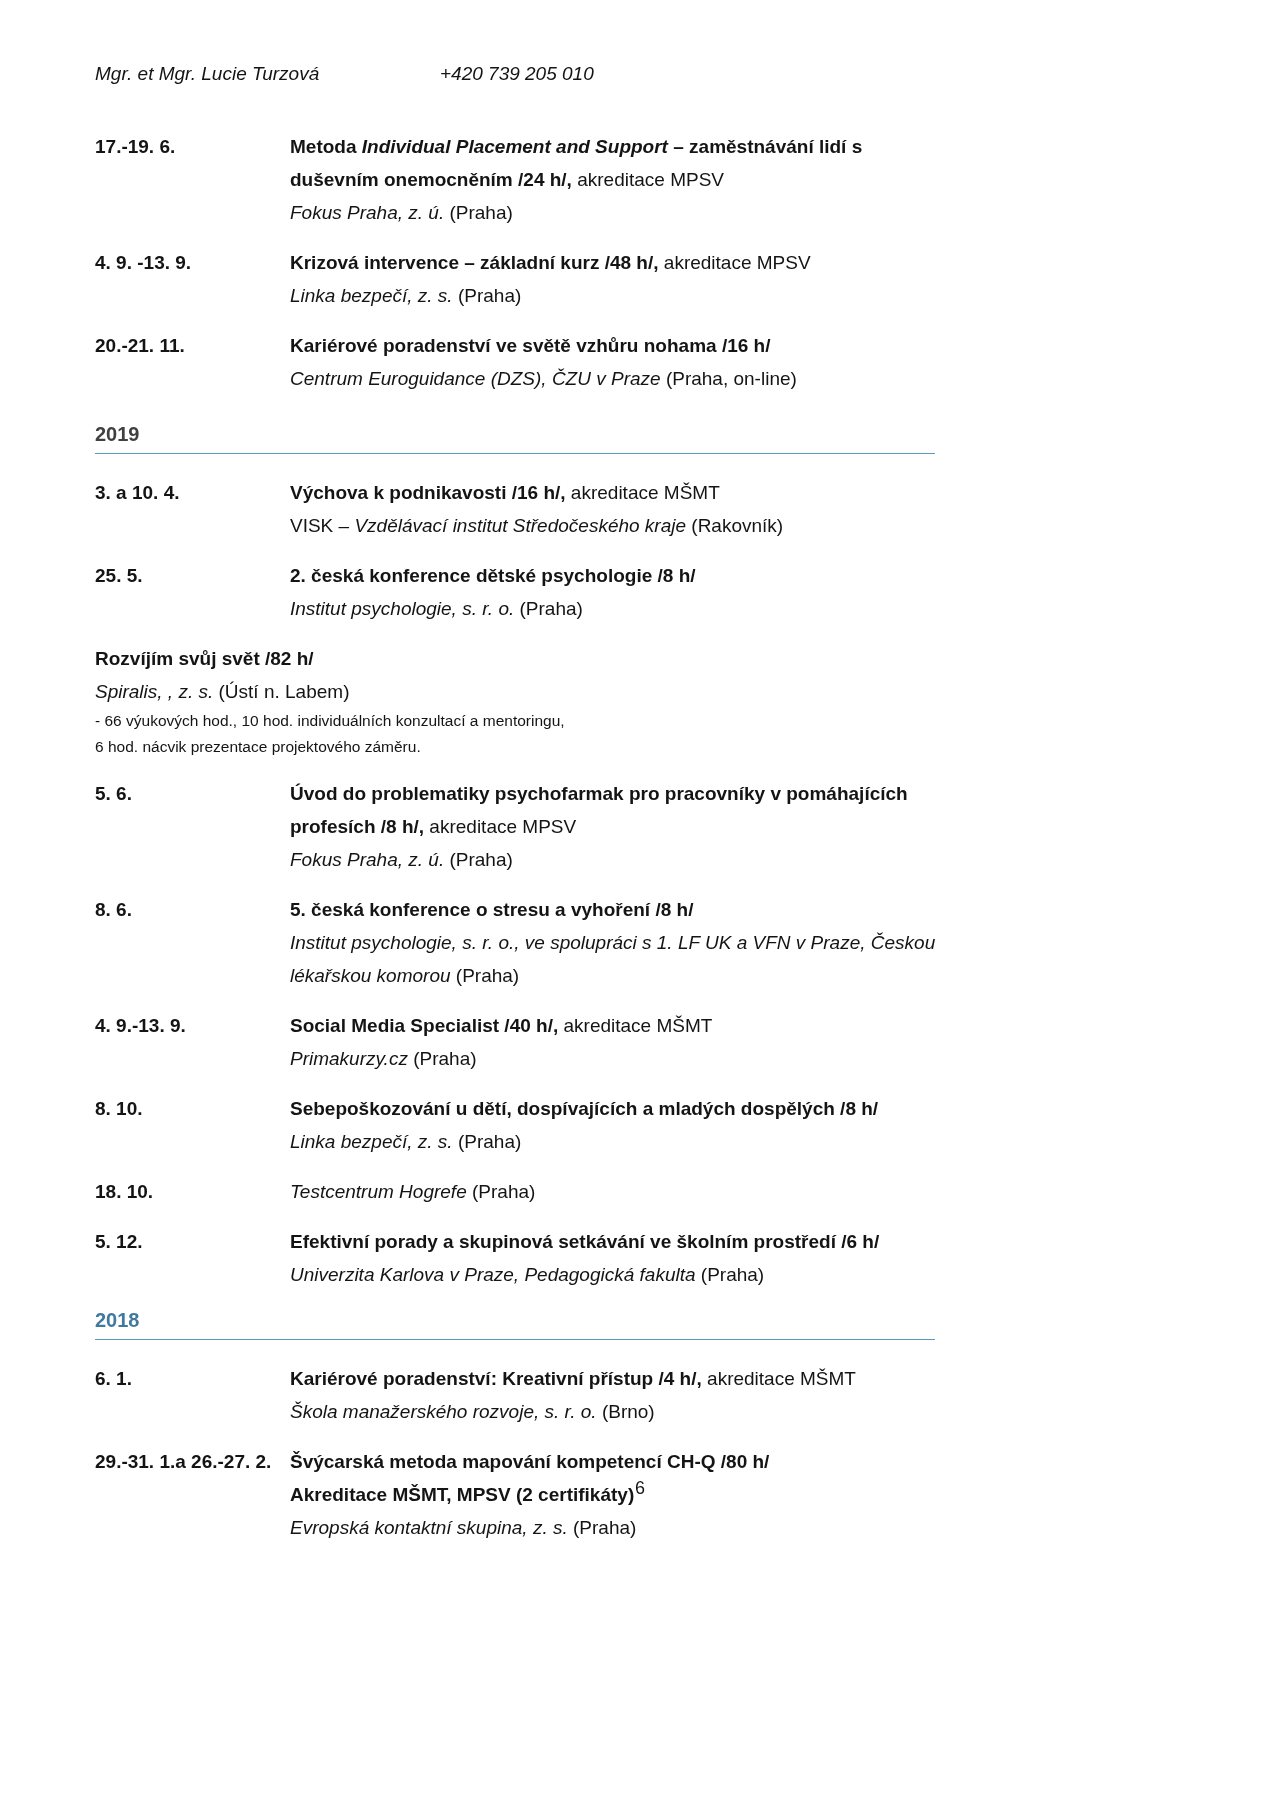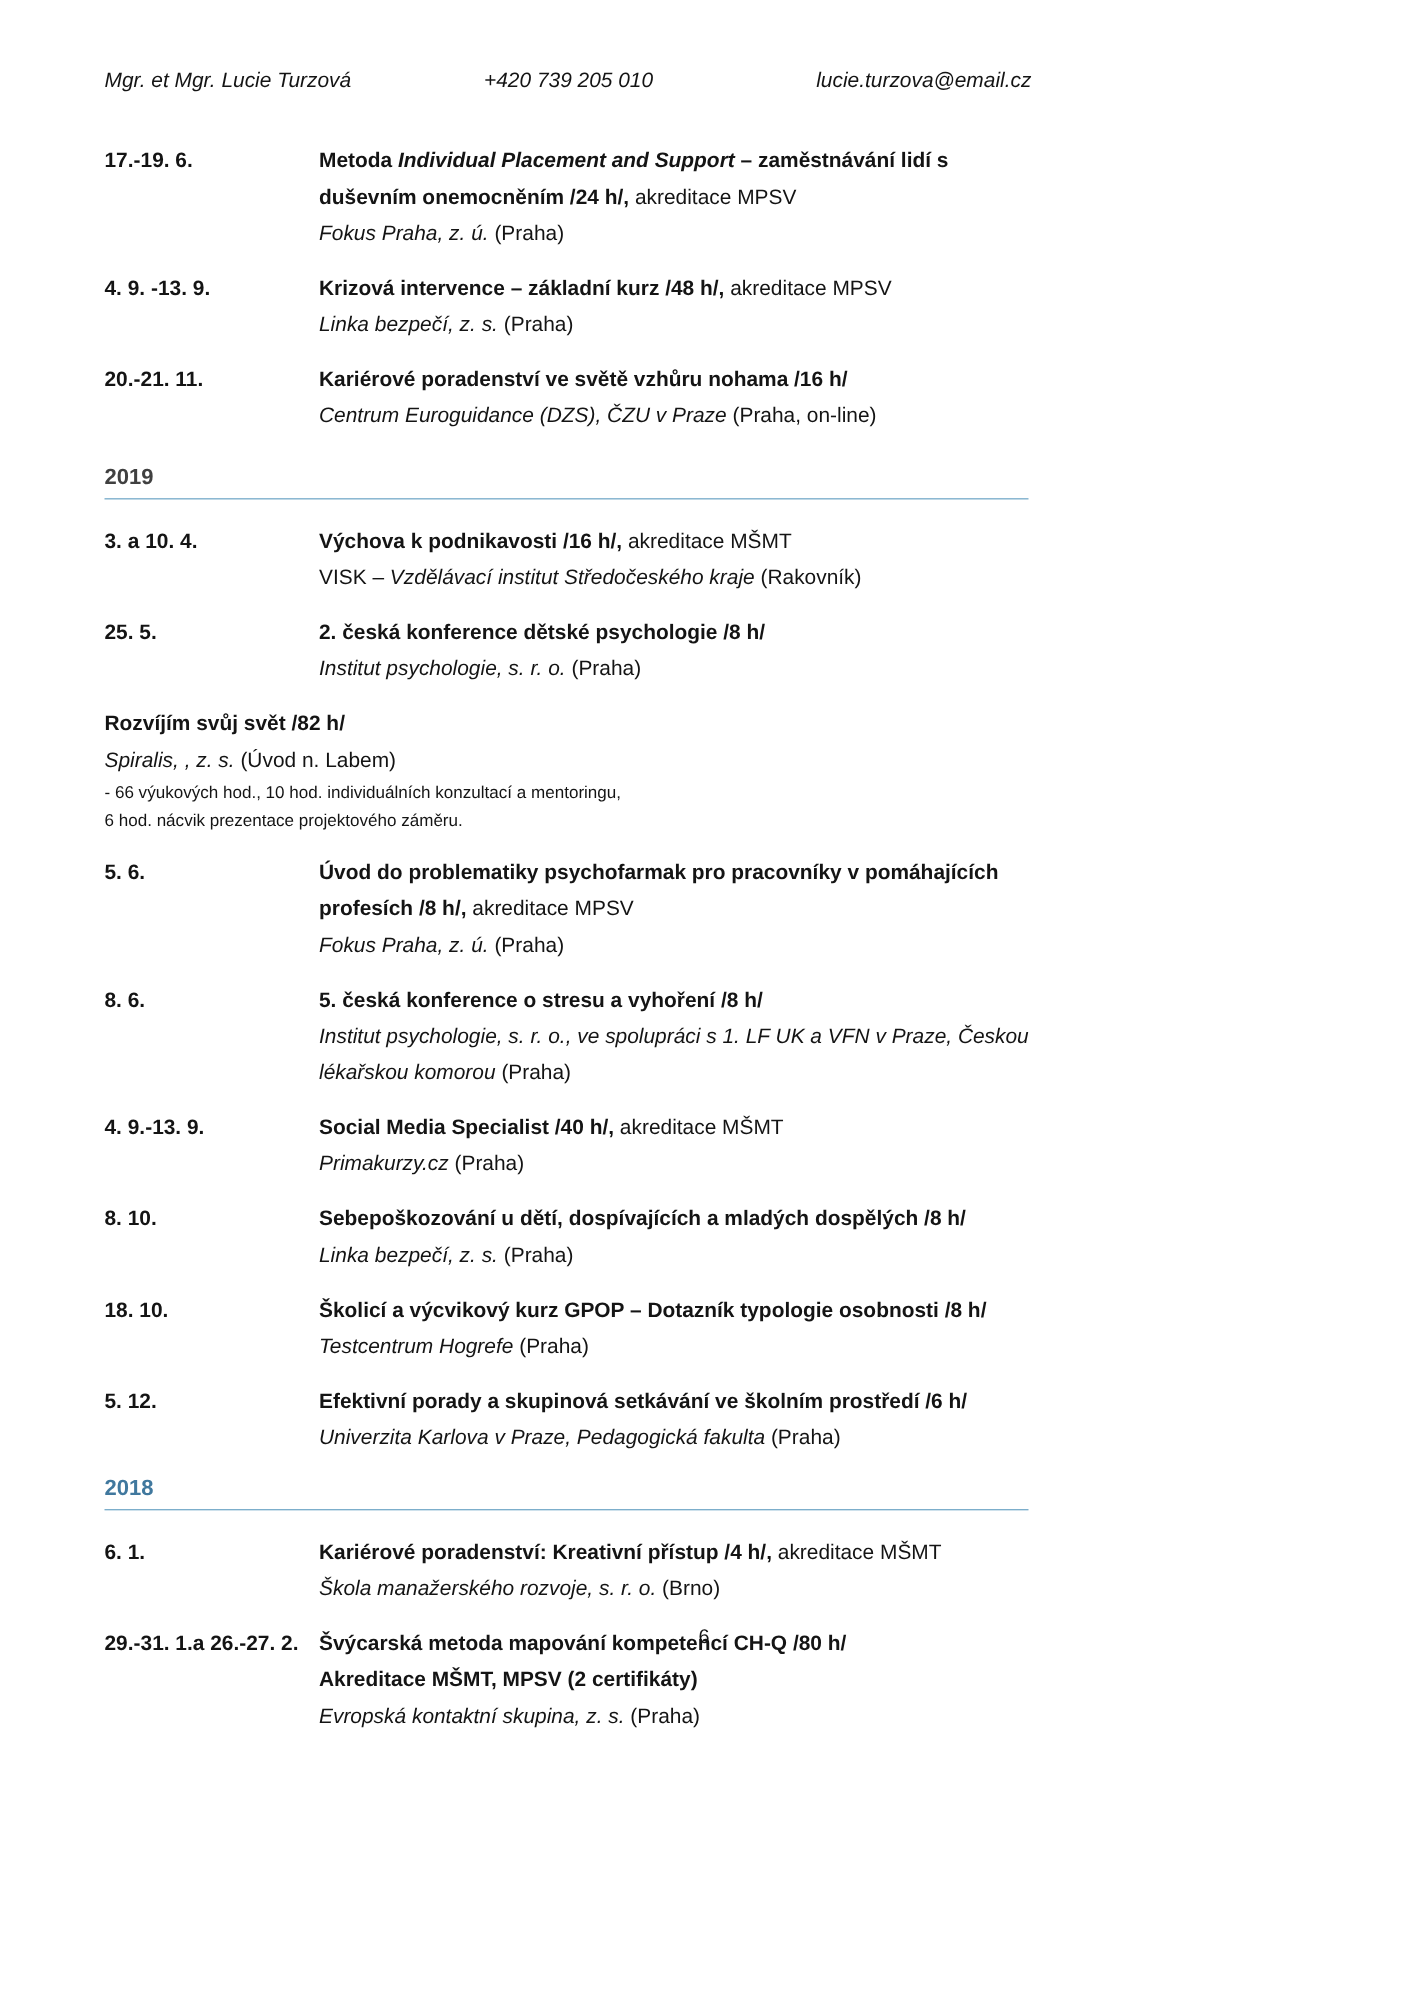--- a/index.html
+++ b/index.html
@@ -73,21 +73,20 @@
   }
 </style>
 </head>
 <body>
 
 <div class="page">
 
   <div class="doc-header">
     <span class="h-name">Mgr. et Mgr. Lucie Turzová</span>
     <span class="h-phone">+420 739 205 010</span>
-    <span class="h-email">lucie.turzova@email.cz</span>
   </div>
 
   <div id="entries-area">
       <div class="entry">
     <div class="entry-date">17.-19. 6.</div>
     <div class="entry-desc">
           <div class="line"><span class="seg-b">Metoda </span><span class="seg-bi">Individual Placement and Support</span><span class="seg-b"> – zaměstnávání lidí s duševním onemocněním /24 h/,</span><span class="seg-n"> akreditace MPSV</span></div>
           <div class="line"><span class="seg-i">Fokus Praha, z. ú.</span><span class="seg-n"> (Praha)</span></div>
         </div>
   </div>
@@ -118,21 +117,21 @@
       <div class="entry">
     <div class="entry-date">25. 5.</div>
     <div class="entry-desc">
           <div class="line"><span class="seg-b">2. česká konference dětské psychologie /8 h/</span></div>
           <div class="line"><span class="seg-i">Institut psychologie, s. r. o.</span><span class="seg-n"> (Praha)</span></div>
         </div>
   </div>
       <div class="entry">
     <div class="entry-desc">
           <div class="line"><span class="seg-b">Rozvíjím svůj svět /82 h/</span></div>
-          <div class="line"><span class="seg-i">Spiralis, , z. s.</span><span class="seg-n"> (Úvod n. Labem)</span></div>
+          <div class="line"><span class="seg-i">Spiralis, , z. s.</span><span class="seg-n"> (Ústí n. Labem)</span></div>
           <div class="line small"><span class="seg-n">- 66 výukových hod., 10 hod. individuálních konzultací a mentoringu,</span></div>
           <div class="line small"><span class="seg-n">6 hod. nácvik prezentace projektového záměru.</span></div>
         </div>
   </div>
       <div class="entry">
     <div class="entry-date">5. 6.</div>
     <div class="entry-desc">
           <div class="line"><span class="seg-b">Úvod do problematiky psychofarmak pro pracovníky v pomáhajících profesích /8 h/,</span><span class="seg-n"> akreditace MPSV</span></div>
           <div class="line"><span class="seg-i">Fokus Praha, z. ú.</span><span class="seg-n"> (Praha)</span></div>
         </div>
@@ -154,21 +153,20 @@
       <div class="entry">
     <div class="entry-date">8. 10.</div>
     <div class="entry-desc">
           <div class="line"><span class="seg-b">Sebepoškozování u dětí, dospívajících a mladých dospělých /8 h/</span></div>
           <div class="line"><span class="seg-i">Linka bezpečí, z. s.</span><span class="seg-n"> (Praha)</span></div>
         </div>
   </div>
       <div class="entry">
     <div class="entry-date">18. 10.</div>
     <div class="entry-desc">
-          <div class="line"><span class="seg-b">Školicí a výcvikový kurz GPOP – Dotazník typologie osobnosti /8 h/</span></div>
           <div class="line"><span class="seg-i">Testcentrum Hogrefe</span><span class="seg-n"> (Praha)</span></div>
         </div>
   </div>
       <div class="entry">
     <div class="entry-date">5. 12.</div>
     <div class="entry-desc">
           <div class="line"><span class="seg-b">Efektivní porady a skupinová setkávání ve školním prostředí /6 h/</span></div>
           <div class="line"><span class="seg-i">Univerzita Karlova v Praze, Pedagogická fakulta</span><span class="seg-n"> (Praha)</span></div>
         </div>
   </div>

